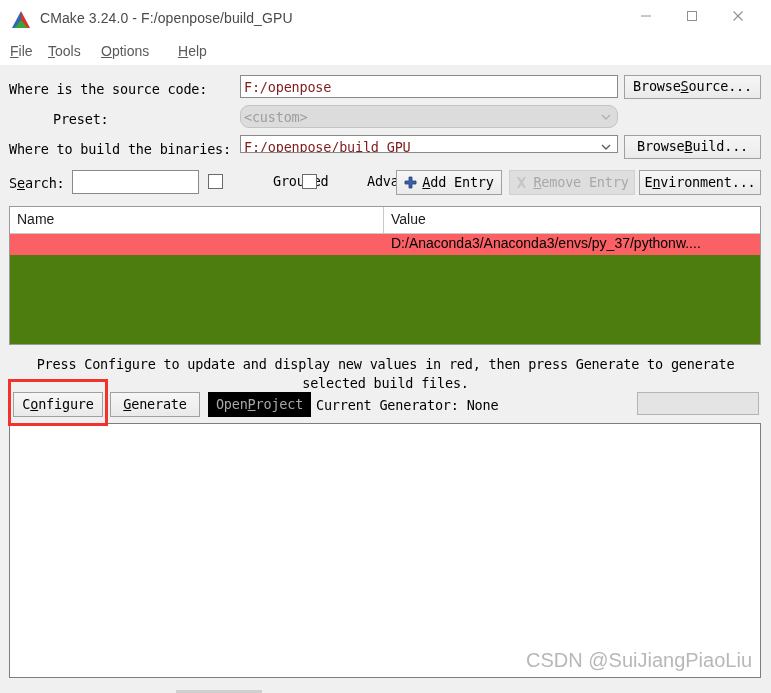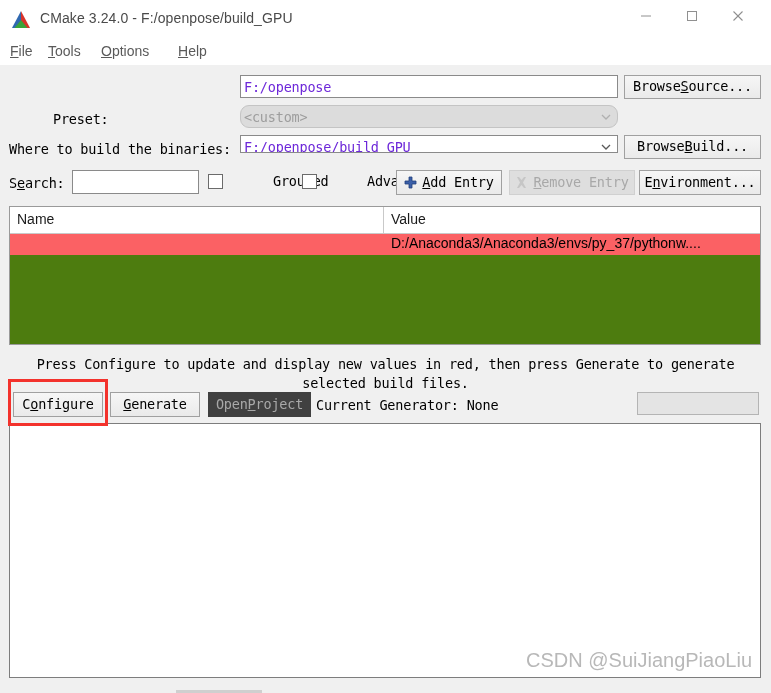--- a/index.html
+++ b/index.html
@@ -95,21 +95,21 @@
   }
   .row-label u { text-decoration: underline; }
 
   .textfield {
     position: absolute;
     background: #ffffff;
     border: 1px solid #8a8a8a;
     box-sizing: border-box;
     font-family: "DejaVu Sans Mono", monospace;
     font-size: 13.5px;
-    color: #6d28d9;
+    color: #7f1d1d;
     padding: 0 3px;
     line-height: 22px;
     white-space: nowrap;
     overflow: hidden;
     letter-spacing: -0.2px;
   }
   .textfield.disabled {
     background: #dcdcdc;
     border: 1px solid #c4c4c4;
     color: #9d9d9d;
@@ -315,20 +315,21 @@
 
   <div id="menubar">
     <span class="menu-item" id="menu-file"><u>F</u><span>ile</span></span>
     <span class="menu-item" id="menu-tools"><u>T</u><span>ools</span></span>
     <span class="menu-item" id="menu-options"><u>O</u><span>ptions</span></span>
     <span class="menu-item" id="menu-help"><u>H</u><span>elp</span></span>
   </div>
 
   <div id="main">
 
+    <span class="row-label" style="left:9px; top:15px;">Where is the source code:</span>
     <div class="textfield" style="left:240px; top:9px; width:378px; height:23px;">
       <span>F:/openpose</span>
     </div>
     <button class="btn" style="left:624px; top:9px; width:137px; height:24px;">
       <span>Browse </span>
         <u>S</u>
         <span>ource...</span>
     </button>
 
     <span class="row-label" style="left:9px; top:45px;margin-left:44px;">Preset:</span>
@@ -413,21 +414,21 @@
     <button class="btn" style="left:13px; top:326px; width:90px; height:25px;">
       <span>C</span>
         <u>o</u>
         <span>nfigure</span>
     </button>
     <button class="btn" style="left:110px; top:326px; width:90px; height:25px;">
       <span></span>
         <u>G</u>
         <span>enerate</span>
     </button>
-    <button class="btn disabled" style="left:208px; top:326px; width:103px; height:25px; border:none; background:#404040;">
+    <button class="btn disabled" style="left:208px; top:326px; width:103px; height:25px; border:none; background:#000000;">
       <span>Open </span>
         <u>P</u>
         <span>roject</span>
     </button>
     <span class="row-label" style="left:316px; top:331px;">Current Generator: None</span>
 
     <div id="progress-bar" style="top:326px;"></div>
 
     <div id="output-log" style="top:357px;">
       <span id="watermark">CSDN @SuiJiangPiaoLiu</span>

